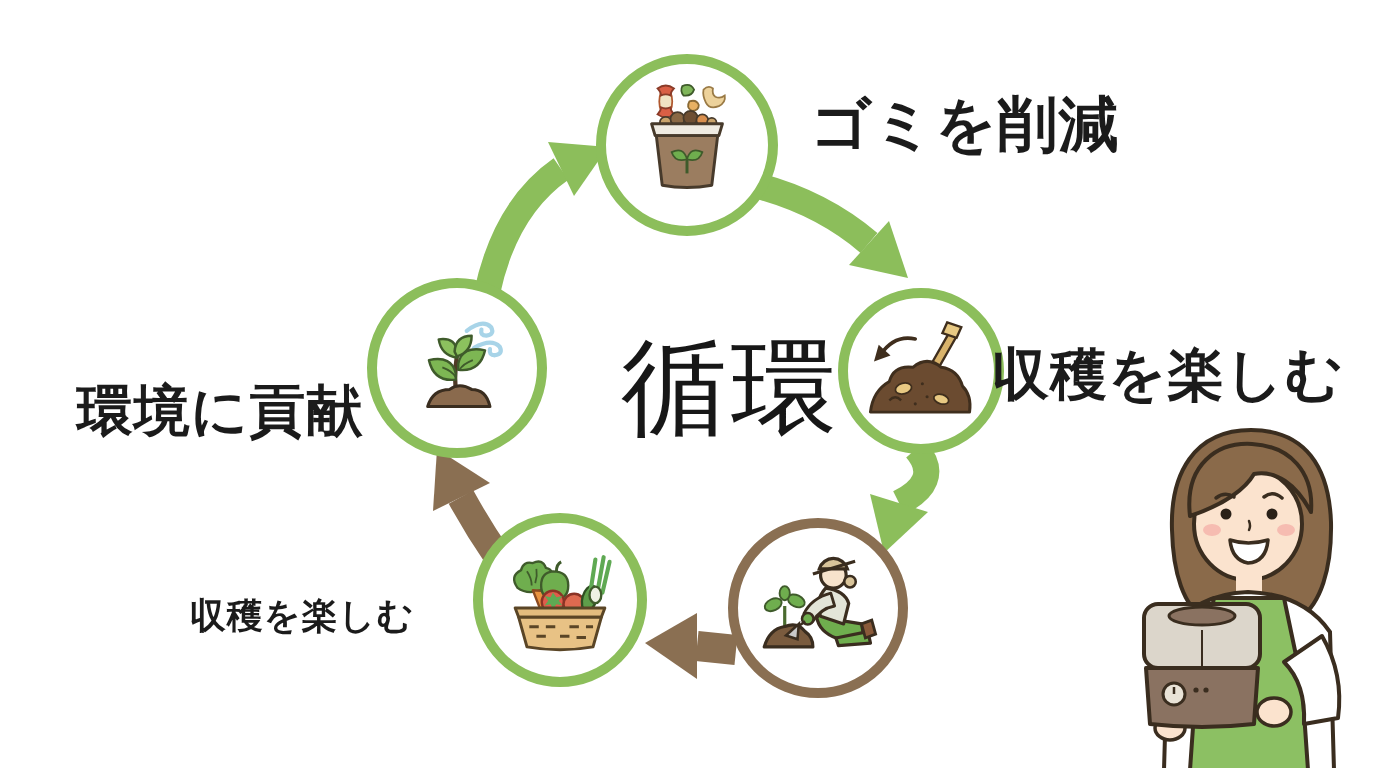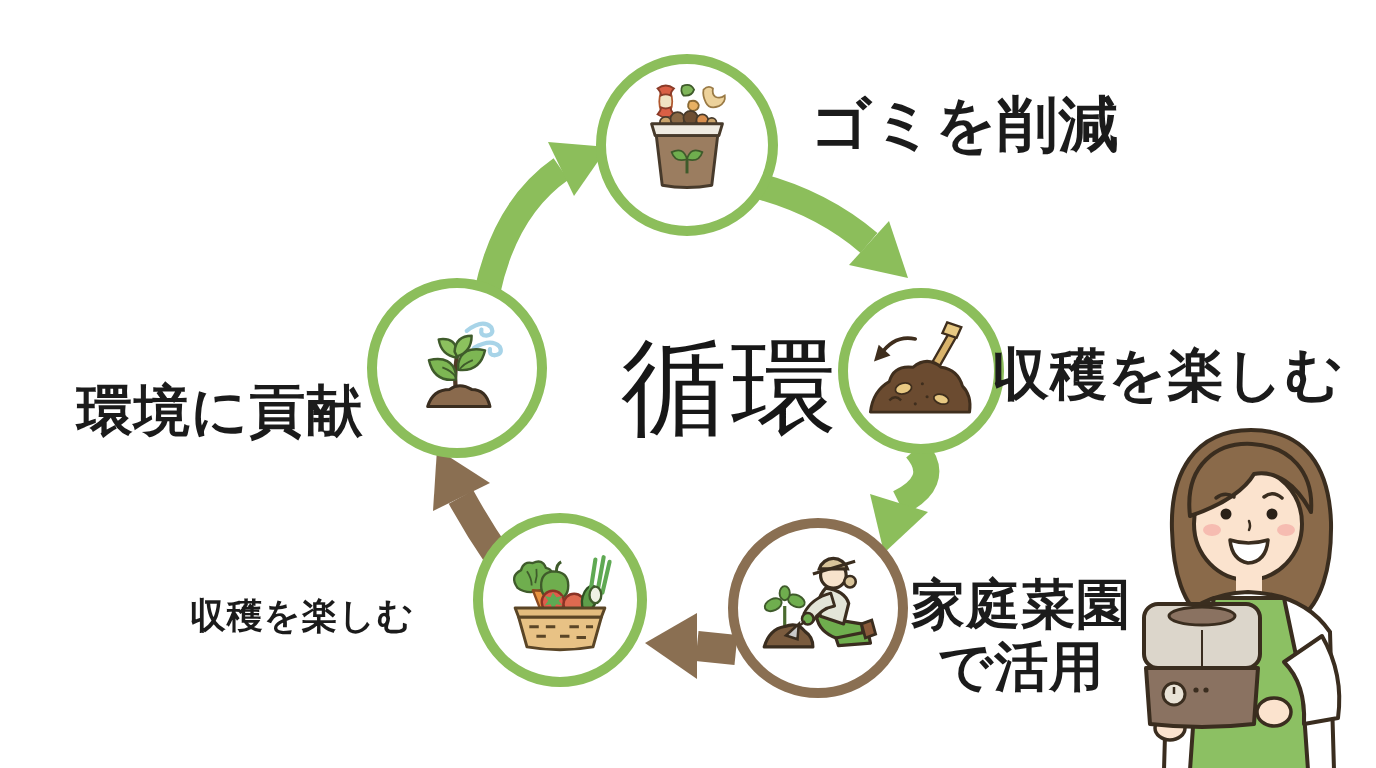--- a/index.html
+++ b/index.html
@@ -140,24 +140,20 @@
       <path d="M26,84 Q30,70 44,70 Q52,64 62,70 Q74,70 77,84 Z" fill="#8A6A4D" stroke="#3A2D1F" stroke-width="2.5" stroke-linejoin="round"></path>
     </g>
   </svg>
 
   <div id="center-title" style="left:690px;top:388px;font-size:106px;">循環</div>
 
   <div class="label" style="left:965px;top:125px;font-size:60px;">ゴミを削減</div>
 
   <div class="label" style="left:1168px;top:374px;font-size:57px;">収穫を楽しむ</div>
 
-  <div class="label center-block" style="left:1021px;top:636px;font-size:54px;">
-    <span>家庭菜園</span><br>
-    <span>で活用</span>
-  </div>
 
   <div class="label" style="left:302px;top:616px;font-size:36px;">収穫を楽しむ</div>
 
   <div class="label" style="left:220px;top:371px;font-size:56px;margin-top:40px;">環境に貢献</div>
 
   <svg id="woman" viewBox="0 0 252 348">
 
     <path d="M125,8 C68,8 44,52 46,108 C47,152 58,184 78,196 L174,196 C194,182 206,148 205,100 C203,46 180,8 125,8 Z" fill="#8A6A4A" stroke="#3A2D1F" stroke-width="4"></path>
 
     <ellipse cx="122" cy="102" rx="54" ry="56" fill="#FBE3CE" stroke="#3A2D1F" stroke-width="4"></ellipse>

